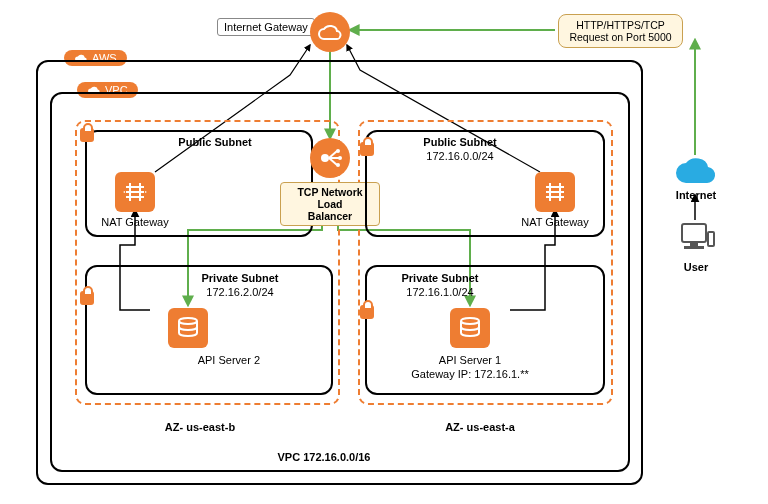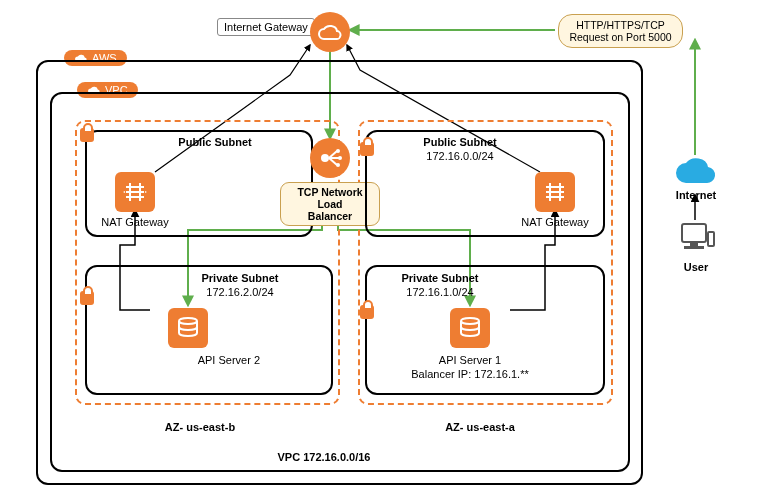--- a/index.html
+++ b/index.html
@@ -45,30 +45,30 @@
     position: absolute;
     top: -5px; left: 3px;
     width: 6px; height: 6px;
     border: 2px solid #ee7d32;
     border-radius: 6px 6px 0 0;
     background: #fff;
   }
   .lb-box {
     background: #fff6e0;
     border: 1px solid #c9a050;
-    border-radius: 9px;
+    border-radius: 4px;
     padding: 3px 6px;
     text-align: center;
     font-weight: bold;
     font-size: 10.5px;
   }
   .req-box {
     background: #fff6e0;
     border: 1px solid #c9a050;
-    border-radius: 14px;
+    border-radius: 8px;
     padding: 4px 8px;
     text-align: center;
     font-size: 10.5px;
   }
   svg { position: absolute; top: 0; left: 0; pointer-events: none; }
 </style>
 </head>
 <body>
 
 <svg width="768" height="504">
@@ -201,21 +201,21 @@
 </div>
 <div class="abs aws-icon orange" style="left:450px; top:308px;">
   <svg width="26" height="26" viewBox="0 0 26 26" style="position:static;">
       <ellipse cx="13" cy="6" rx="9" ry="3" fill="none" stroke="#fff" stroke-width="2"></ellipse>
       <path d="M4,6 v12 a9,3 0 0,0 18,0 V6" fill="none" stroke="#fff" stroke-width="2"></path>
       <path d="M4,12 a9,3 0 0,0 18,0" fill="none" stroke="#fff" stroke-width="2"></path>
     </svg>
 </div>
 <div class="abs label" style="left:400px; top:353px; width:140px;">
   <div>API Server 1</div>
-  <div>Balancer IP: 172.16.1.**</div>
+  <div>Gateway IP: 172.16.1.**</div>
 </div>
 
 <div class="abs bold label" style="left:130px; top:420px; width:140px;">AZ- us-east-b</div>
 <div class="abs bold label" style="left:410px; top:420px; width:140px;">AZ- us-east-a</div>
 
 <div class="abs bold label" style="left:244px; top:450px; width:160px;">VPC 172.16.0.0/16</div>
 
 <div class="abs" style="left:672px; top:155px;">
   <svg width="48" height="32" viewBox="0 0 48 32" style="position:static;">
       <path d="M14,28 a10,10 0 0,1 0,-20 a12,10 0 0,1 22,4 a8,8 0 0,1 -2,16 z" fill="#29abe2"></path>

